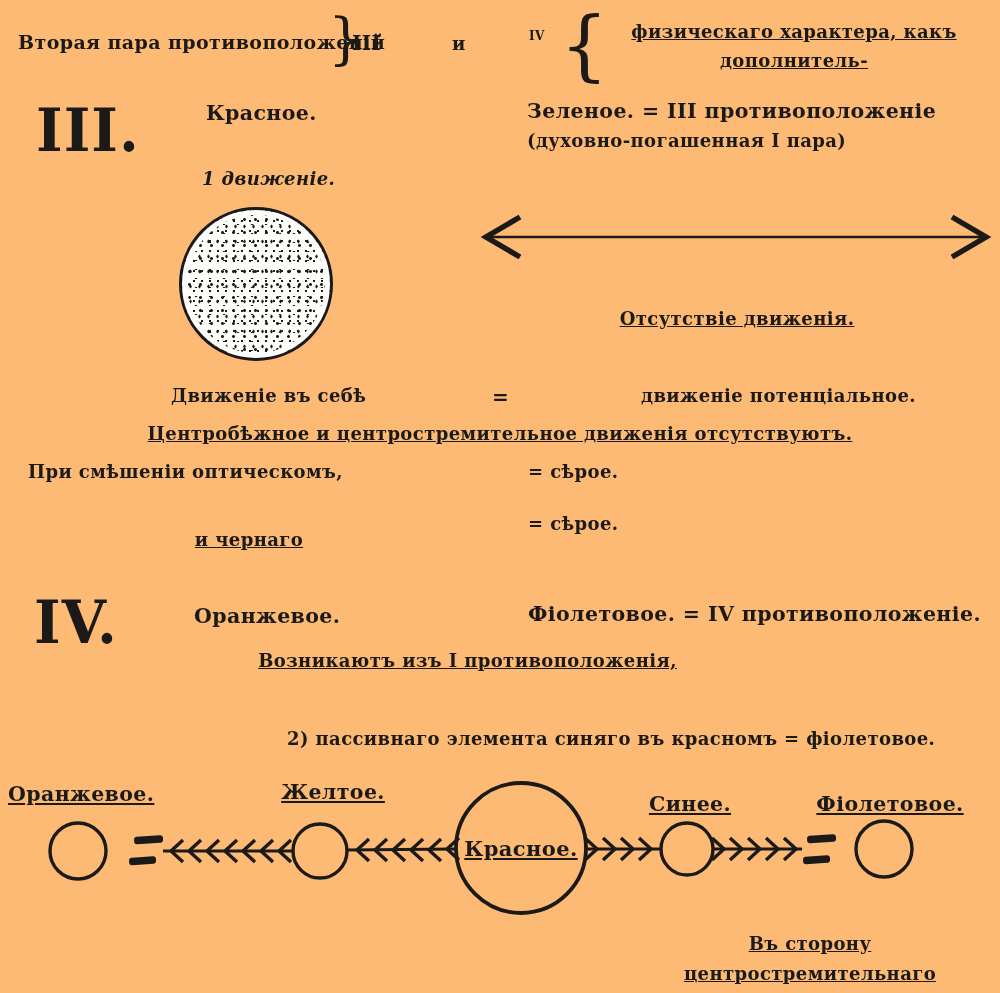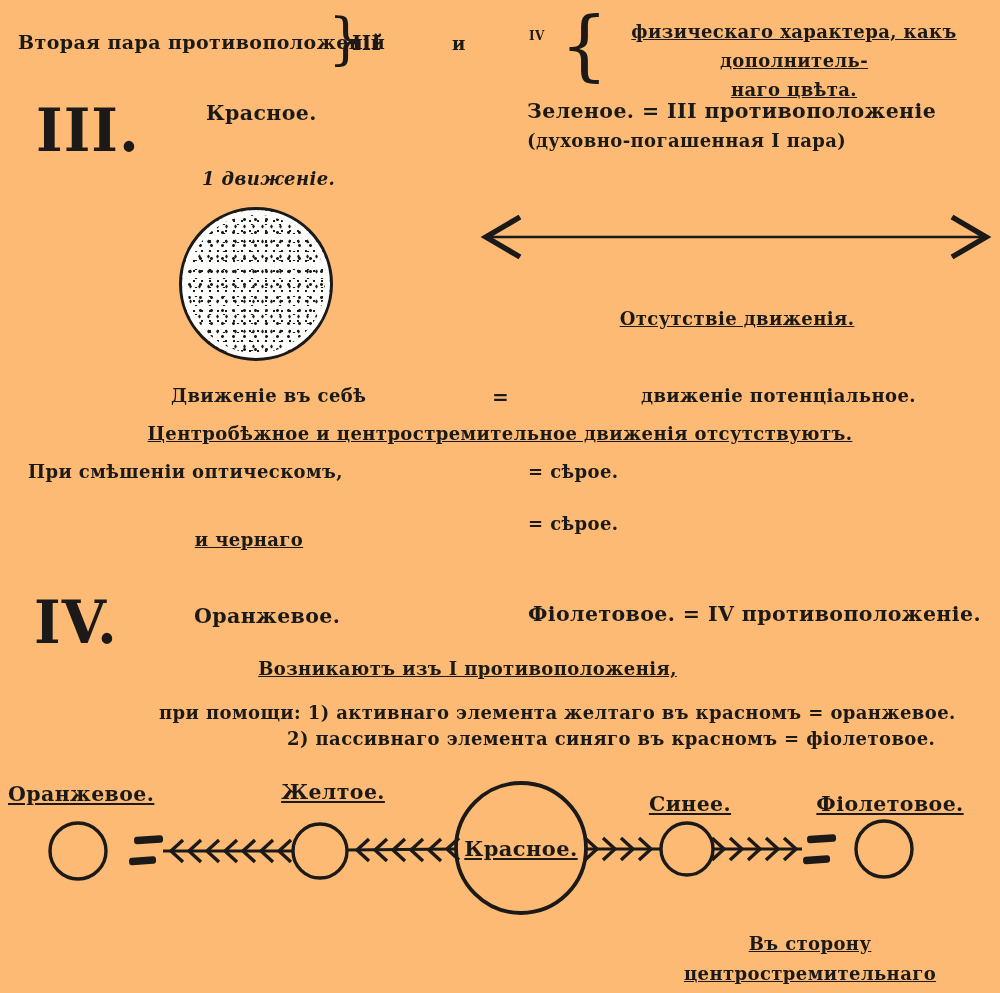--- a/index.html
+++ b/index.html
@@ -61,21 +61,20 @@
 <div class="page">
 
   <div class="t" style="left:18px;top:31px;font-size:19px;">Вторая пара противоположеній</div>
   <div class="brace" style="left:328px;top:6px;font-size:56px;">}</div>
   <div class="t" style="left:352px;top:31px;font-size:20px;">III</div>
   <div class="t" style="left:452px;top:33px;">и</div>
   <div class="t" style="left:529px;top:29px;font-size:12px;">IV</div>
   <div class="brace" style="left:560px;top:0px;font-size:76px;">{</div>
   <div class="t center" style="left:592px;top:17px;width:404px;white-space:normal;line-height:29px;">
     <span class="cap-line">физическаго характера, какъ дополнитель-</span>
-    <span class="cap-line">наго цвѣта.</span>
   </div>
 
   <div class="t numeral" style="left:36px;top:92px;">III.</div>
   <div class="t big" style="left:206px;top:101px;">Красное.</div>
   <div class="t big" style="left:527px;top:99px;">Зеленое. = III противоположеніе</div>
   <div class="t" style="left:527px;top:130px;">(духовно-погашенная I пара)</div>
   <div class="t ital" style="left:202px;top:168px;">1 движеніе.</div>
 
   <div class="stipple"></div>
 
@@ -94,22 +93,21 @@
 
   <div class="t" style="left:28px;top:461px;">При смѣшеніи оптическомъ,</div>
   <div class="t" style="left:528px;top:461px;">= сѣрое.</div>
 
   <div class="t center" style="left:149px;top:529px;width:200px;">и чернаго</div>
   <div class="t" style="left:528px;top:513px;">= сѣрое.</div>
 
   <div class="t numeral" style="left:34px;top:584px;">IV.</div>
   <div class="t big" style="left:194px;top:604px;">Оранжевое.</div>
   <div class="t big" style="left:528px;top:602px;">Фіолетовое. = IV противоположеніе.</div>
-  <div class="t center" style="left:0px;top:650px;width:935px;margin-top:8px;">Возникаютъ изъ I противоположенія,</div>
-  <div class="t" style="left:159px;top:702px;">при помощи: 1) активнаго элемента желтаго въ красномъ = оранжевое.</div>
+  <div class="t center" style="left:0px;top:650px;width:935px;">Возникаютъ изъ I противоположенія,</div>
   <div class="t" style="left:287px;top:728px;">2) пассивнаго элемента синяго въ красномъ = фіолетовое.</div>
 
   <svg style="left:0px;top:775px;" width="1000" height="145" viewBox="0 0 1000 145">
     <defs>
       <path id="chvL" d="M12,-11 L0,0 L12,11" fill="none" stroke="#1b1a18" stroke-width="3.4"></path>
       <path id="chvR" d="M-12,-11 L0,0 L-12,11" fill="none" stroke="#1b1a18" stroke-width="3.4"></path>
     </defs>
 
     <circle cx="78" cy="76" r="28" fill="none" stroke="#1b1a18" stroke-width="3.4"></circle>
     <circle cx="320" cy="76" r="27" fill="none" stroke="#1b1a18" stroke-width="3.4"></circle>

